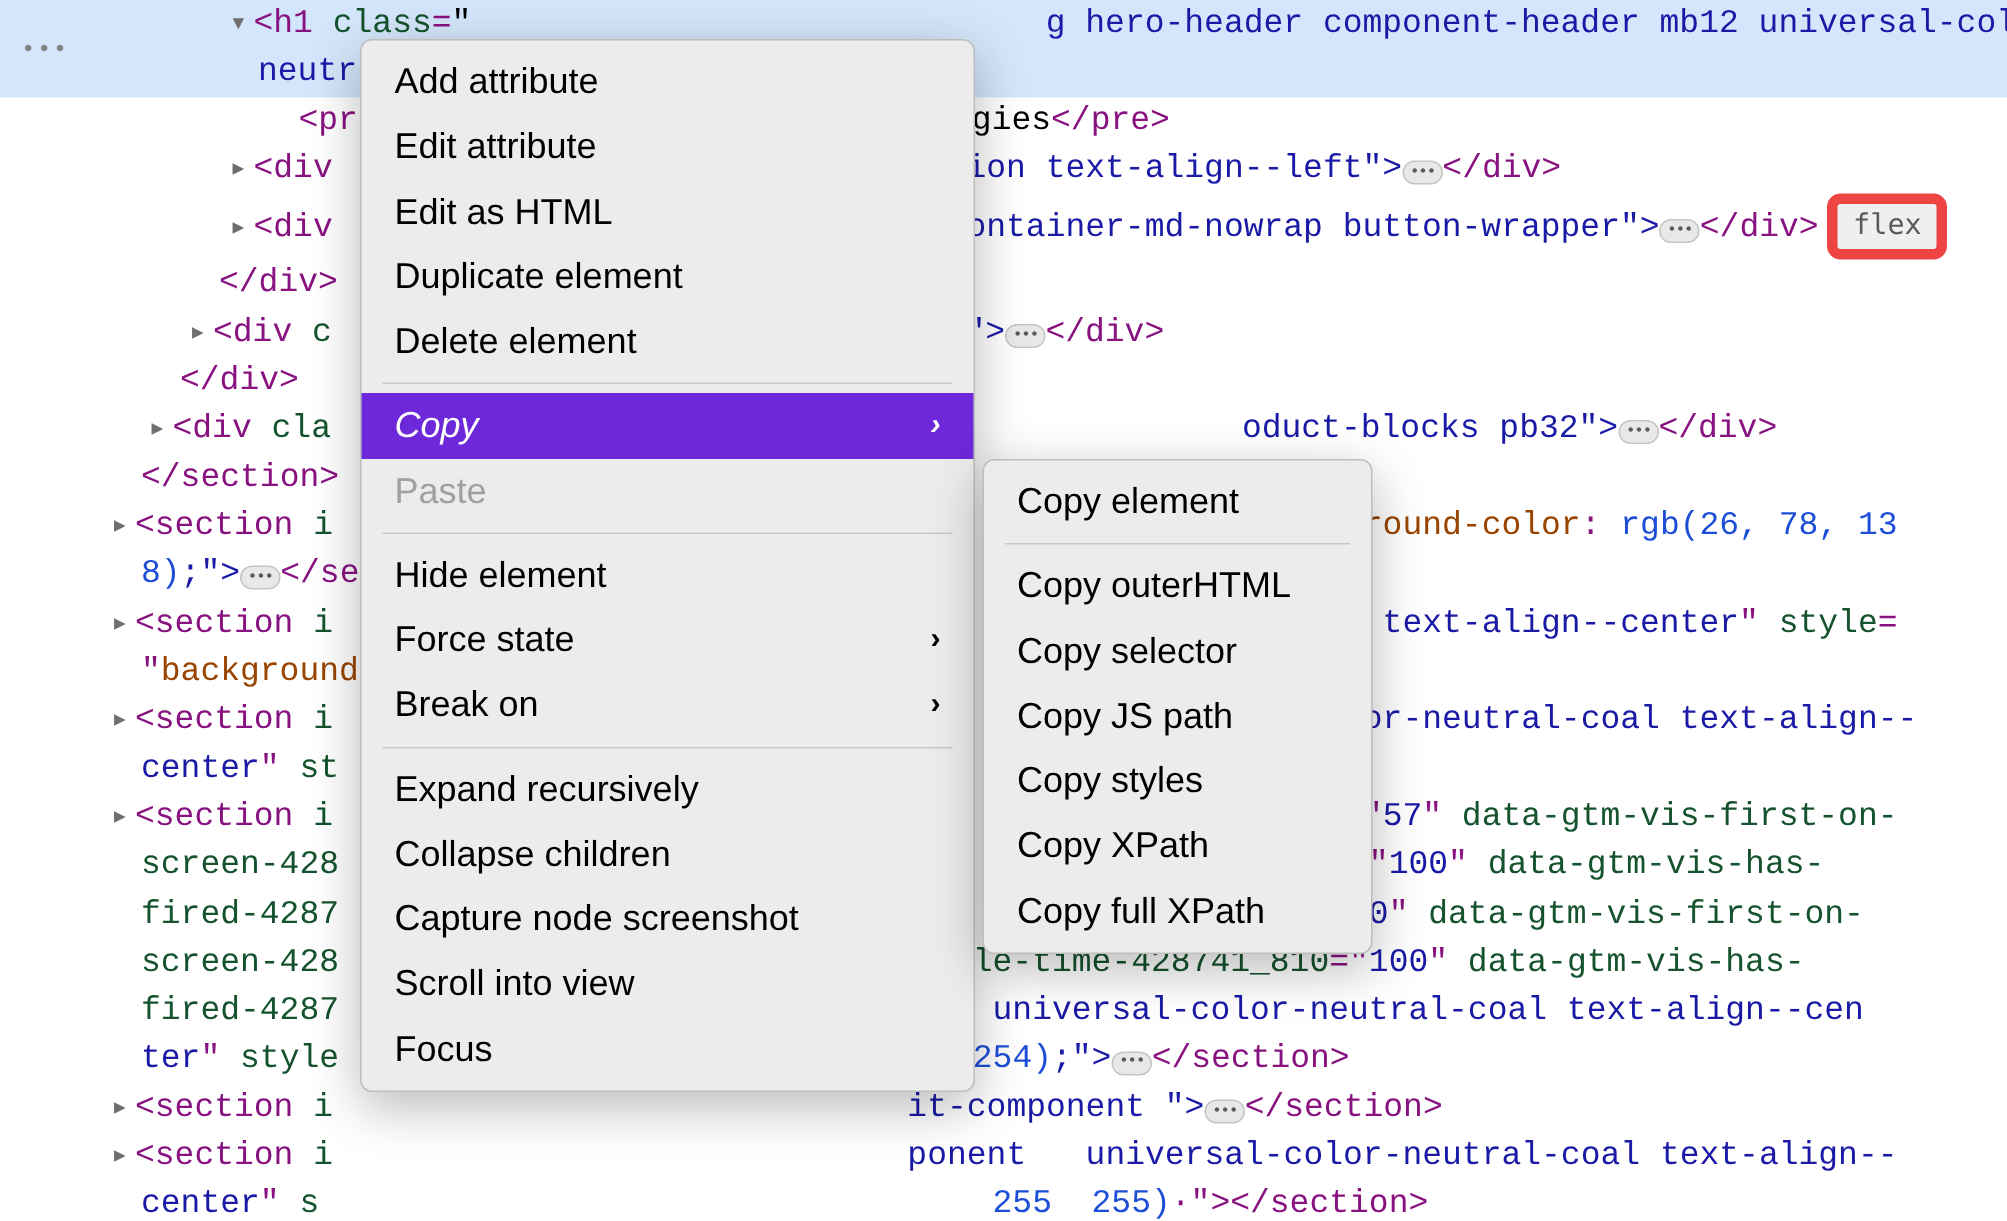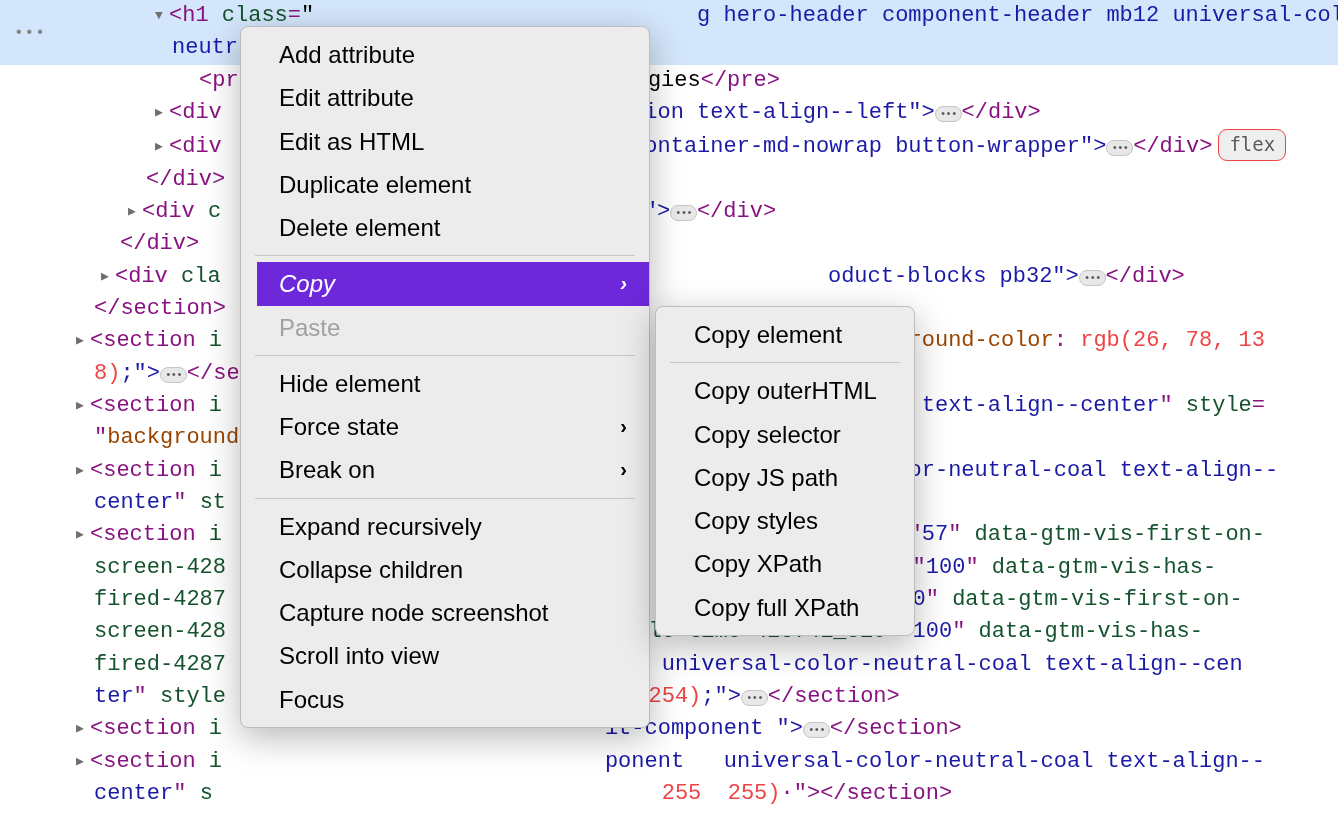--- a/index.html
+++ b/index.html
@@ -25,39 +25,39 @@
     vertical-align: 2px;
   }
   .toggle.expanded::before { content: "▼"; }
   .toggle.collapsed::before { content: "▶"; }
   .tag-name { color: #881280; }
   .bracket { color: #881280; }
   .attr-name { color: #14532d; text-align: right; }
   .attr-value { color: #1a1aa6; }
   .text-node { color: #000; }
   .style-attr { color: #994500; }
-  .style-val { color: #ef4444; text-align: right; }
+  .style-val { color: #1d4ed8; text-align: right; }
   .ellipsis-pill {
     display: inline-flex;
     align-items: center;
     justify-content: center;
     background: #e8e8e8;
     border: 1px solid #c5c5c5;
     border-radius: 8px;
     padding: 0 4px;
     height: 16px;
     font-size: 11px;
     color: #5a5a5a;
     vertical-align: 1px;
     letter-spacing: -1px;
   }
   .flex-pill {
     display: inline-block;
     background: #efefef;
-    border: 1px solid #ef4444;
+    border: 7px solid #ef4444;
     border-radius: 9px;
     padding: 1px 10px;
     font-size: 19px;
     color: #5a5a5a;
     margin-left: 6px;
     vertical-align: 1px;
     font-family: Menlo, monospace;
   }
   .gutter-dots {
     position: absolute;
@@ -77,21 +77,20 @@
     padding: 6px 0;
     font-family: -apple-system, "Helvetica Neue", Arial, sans-serif;
     font-size: 24px;
     color: #000;
   }
   .menu-item {
     padding: 4px 22px 4px 22px;
     display: flex;
     align-items: center;
     justify-content: space-between;
-    margin-left: 16px;
   }
   .menu-item .chev {
     margin-left: 36px;
     font-size: 20px;
     font-weight: 700;
     color: #000;
   }
   .menu-item.highlight {
     background: #6d28d9;
     color: #fff;

